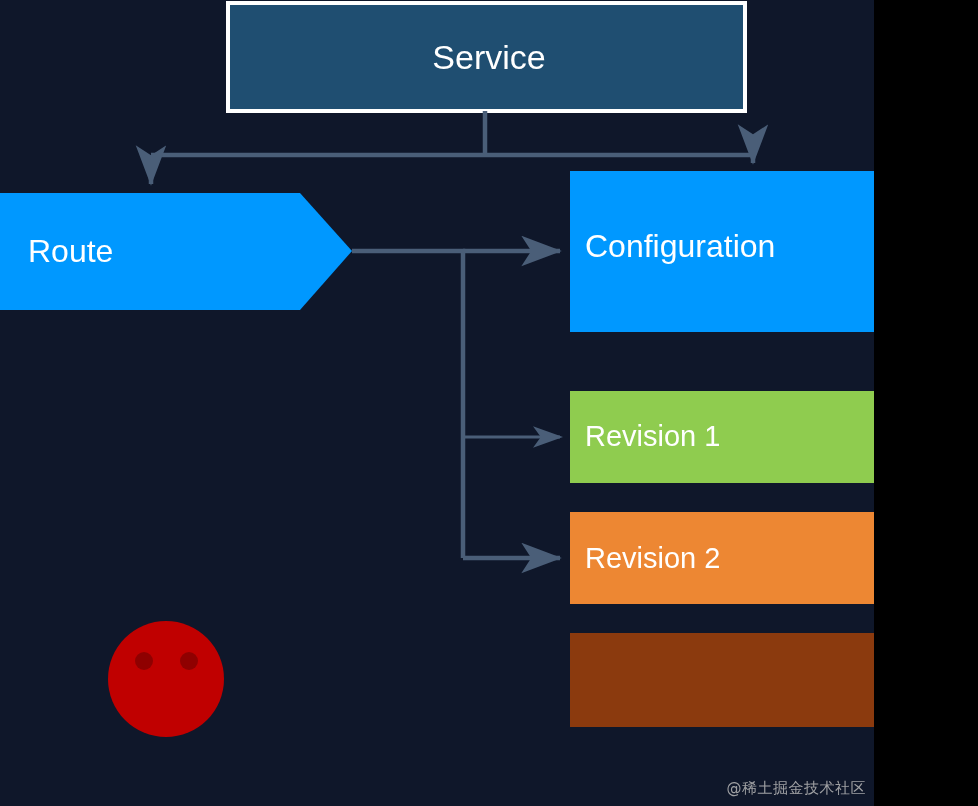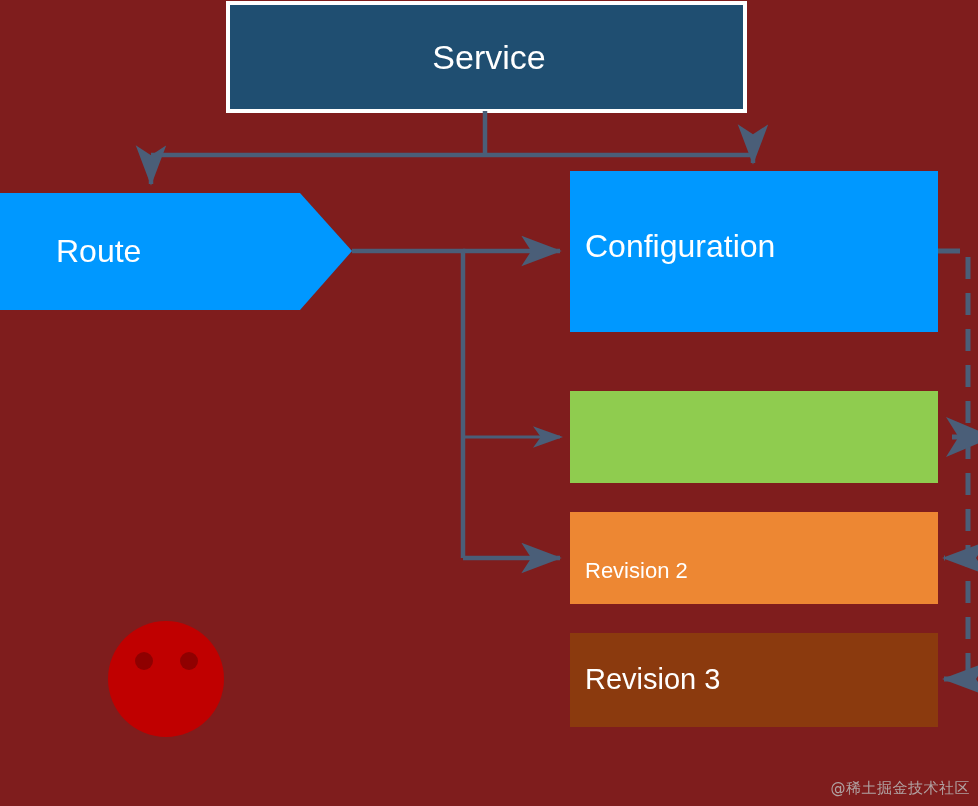--- a/index.html
+++ b/index.html
@@ -5,23 +5,23 @@
   html, body {
     margin: 0;
     padding: 0;
     background: #000000;
   }
   body {
     font-family: "Liberation Sans", sans-serif;
   }
   #canvas {
     position: relative;
-    width: 978px;
+    width: 874px;
     height: 806px;
-    background: #7f1d1d;
+    background: #0f172a;
     overflow: hidden;
   }
   #canvas svg.layer {
     position: absolute;
     left: 0;
     top: 0;
     width: 978px;
     height: 806px;
   }
   .node-label {
@@ -34,37 +34,35 @@
     font-size: 34px;
     left: 0;
     top: 38px;
     width: 978px;
     text-align: center;
   }
   .label-route {
     font-size: 32px;
     left: 28px;
     top: 233px;
-    margin-left: 28px;
   }
   .label-config {
     font-size: 32px;
     left: 585px;
     top: 228px;
   }
   .label-rev1 {
     font-size: 29px;
     left: 585px;
     top: 420px;
   }
   .label-rev2 {
-    font-size: 22px;
+    font-size: 29px;
     left: 585px;
     top: 542px;
-    margin-top: 16px;
   }
   .label-rev3 {
     font-size: 29px;
     left: 585px;
     top: 663px;
   }
   .watermark {
     position: absolute;
     right: 8px;
     bottom: 8px;
@@ -136,20 +134,20 @@
 
     <path d="M968,679 L944,679" stroke="#4a5e78" stroke-width="5" fill="none" marker-end="url(#arrowSolid)"></path>
   </svg>
 
   <div class="node-label label-service">Service</div>
 
   <div class="node-label label-route">Route</div>
 
   <div class="node-label label-config">Configuration</div>
 
+  <div class="node-label label-rev1">Revision 1</div>
 
   <div class="node-label label-rev2">Revision 2</div>
 
-  <div class="node-label label-rev3">Revision 3</div>
 
   <div class="watermark">@稀土掘金技术社区</div>
 
 </div>
 
 </body></html>

